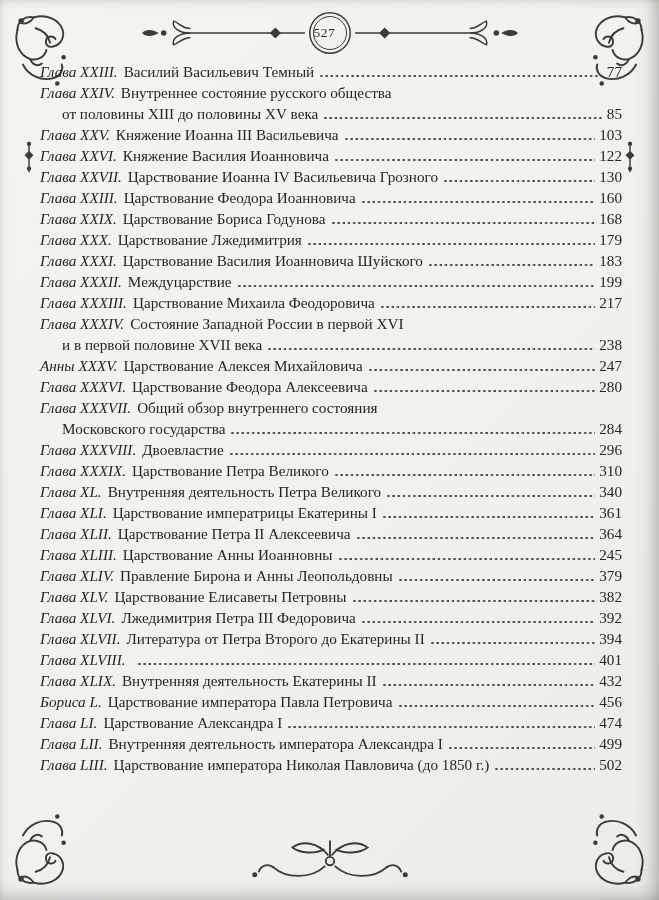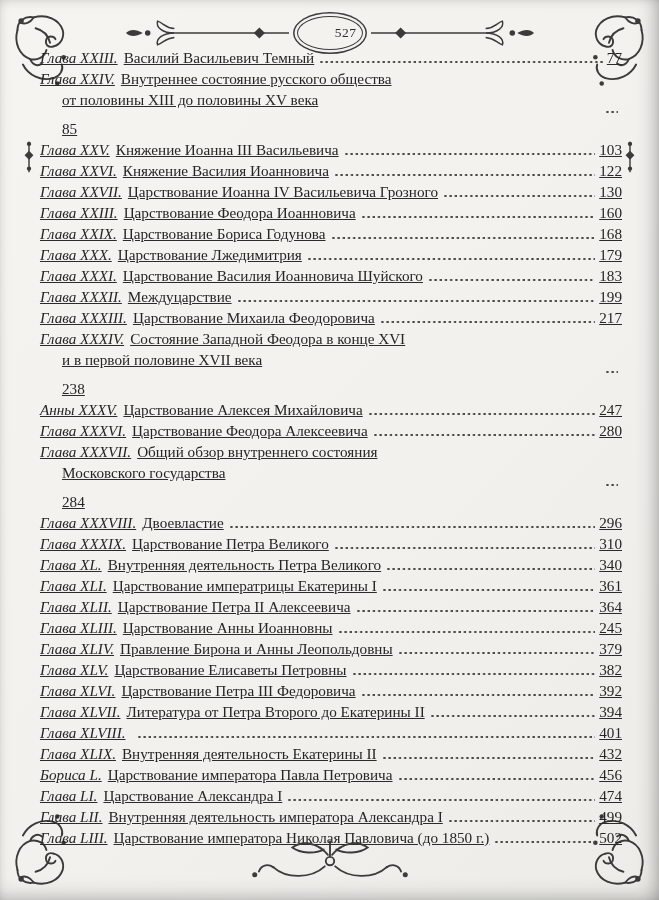--- a/index.html
+++ b/index.html
@@ -42,43 +42,42 @@
     position: absolute; top: 16px; left: 0; right: 0;
     display: flex; justify-content: center; align-items: center;
     gap: 6px; color: #3c3b39;
   }
   .flourish { width: 168px; height: 28px; }
   .flourish.left { transform: scaleX(-1); }
   .medallion {
     width: 32px; height: 32px; border-radius: 50%;
     border: 1.5px solid #3c3b39;
     box-shadow: 0 0 0 2.5px #f3f2ef, 0 0 0 4px #3c3b39;
-    display: flex; align-items: center; justify-content: center;
+    display: flex; align-items: center; justify-content: flex-start;
     background: #f3f2ef;
-    padding-left: 32px;
   }
   .medallion span { font-size: 13.5px; letter-spacing: .5px; color: #2f2e2c; }
 
   .bottom-ornament {
     position: absolute; bottom: 18px; left: 0; right: 0;
     display: flex; justify-content: center; color: #3c3b39;
   }
   .bottom-ornament svg { width: 230px; height: 46px; }
 
   
   .toc {
     position: absolute;
-    left: 40px; right: 37px; top: 47px; text-decoration: underline;
+    left: 40px; right: 37px; top: 61px;
   }
   .toc-line {
     display: flex; align-items: baseline;
     font-size: 15.2px; line-height: 21px;
     white-space: nowrap;
   }
-  .toc-line.cont { padding-left: 22px; flex-direction: column; }
+  .toc-line.cont { padding-left: 22px; }
   .chap { font-style: italic; margin-right: 6px; color: #262523; }
   .title { color: #262523; }
   .leader {
     flex: 1 1 auto; min-width: 12px;
     align-self: flex-end;
     height: 4px; margin: 0 4px 4px 6px;
     background-image: radial-gradient(circle at 1.6px 2px, #4a4946 1.15px, transparent 1.5px);
     background-size: 5.2px 4px;
     background-repeat: repeat-x;
   }
@@ -275,21 +274,21 @@
         <div class="toc-line">
           <span class="chap">Глава XXXIII.</span>
           <span class="title">Царствование Михаила Феодоровича</span>
           <span class="leader"></span>
           <span class="pagenum">217</span>
         </div>
       </div>
       <div class="toc-entry">
         <div class="toc-line">
           <span class="chap">Глава XXXIV.</span>
-          <span class="title">Состояние Западной Феодора в конце XVI</span>
+          <span class="title">Состояние Западной России в первой XVI</span>
         </div>
         <div class="toc-line cont">
           <span class="title">и в первой половине XVII века</span>
           <span class="leader"></span>
           <span class="pagenum">238</span>
         </div>
       </div>
       <div class="toc-entry">
         <div class="toc-line">
           <span class="chap">Анны XXXV.</span>
@@ -377,21 +376,21 @@
         <div class="toc-line">
           <span class="chap">Глава XLV.</span>
           <span class="title">Царствование Елисаветы Петровны</span>
           <span class="leader"></span>
           <span class="pagenum">382</span>
         </div>
       </div>
       <div class="toc-entry">
         <div class="toc-line">
           <span class="chap">Глава XLVI.</span>
-          <span class="title">Царствование Петра III Федоровича</span>
+          <span class="title">Лжедимитрия Петра III Федоровича</span>
           <span class="leader"></span>
           <span class="pagenum">392</span>
         </div>
       </div>
       <div class="toc-entry">
         <div class="toc-line">
           <span class="chap">Глава XLVII.</span>
           <span class="title">Литература от Петра Второго до Екатерины II</span>
           <span class="leader"></span>
           <span class="pagenum">394</span>

